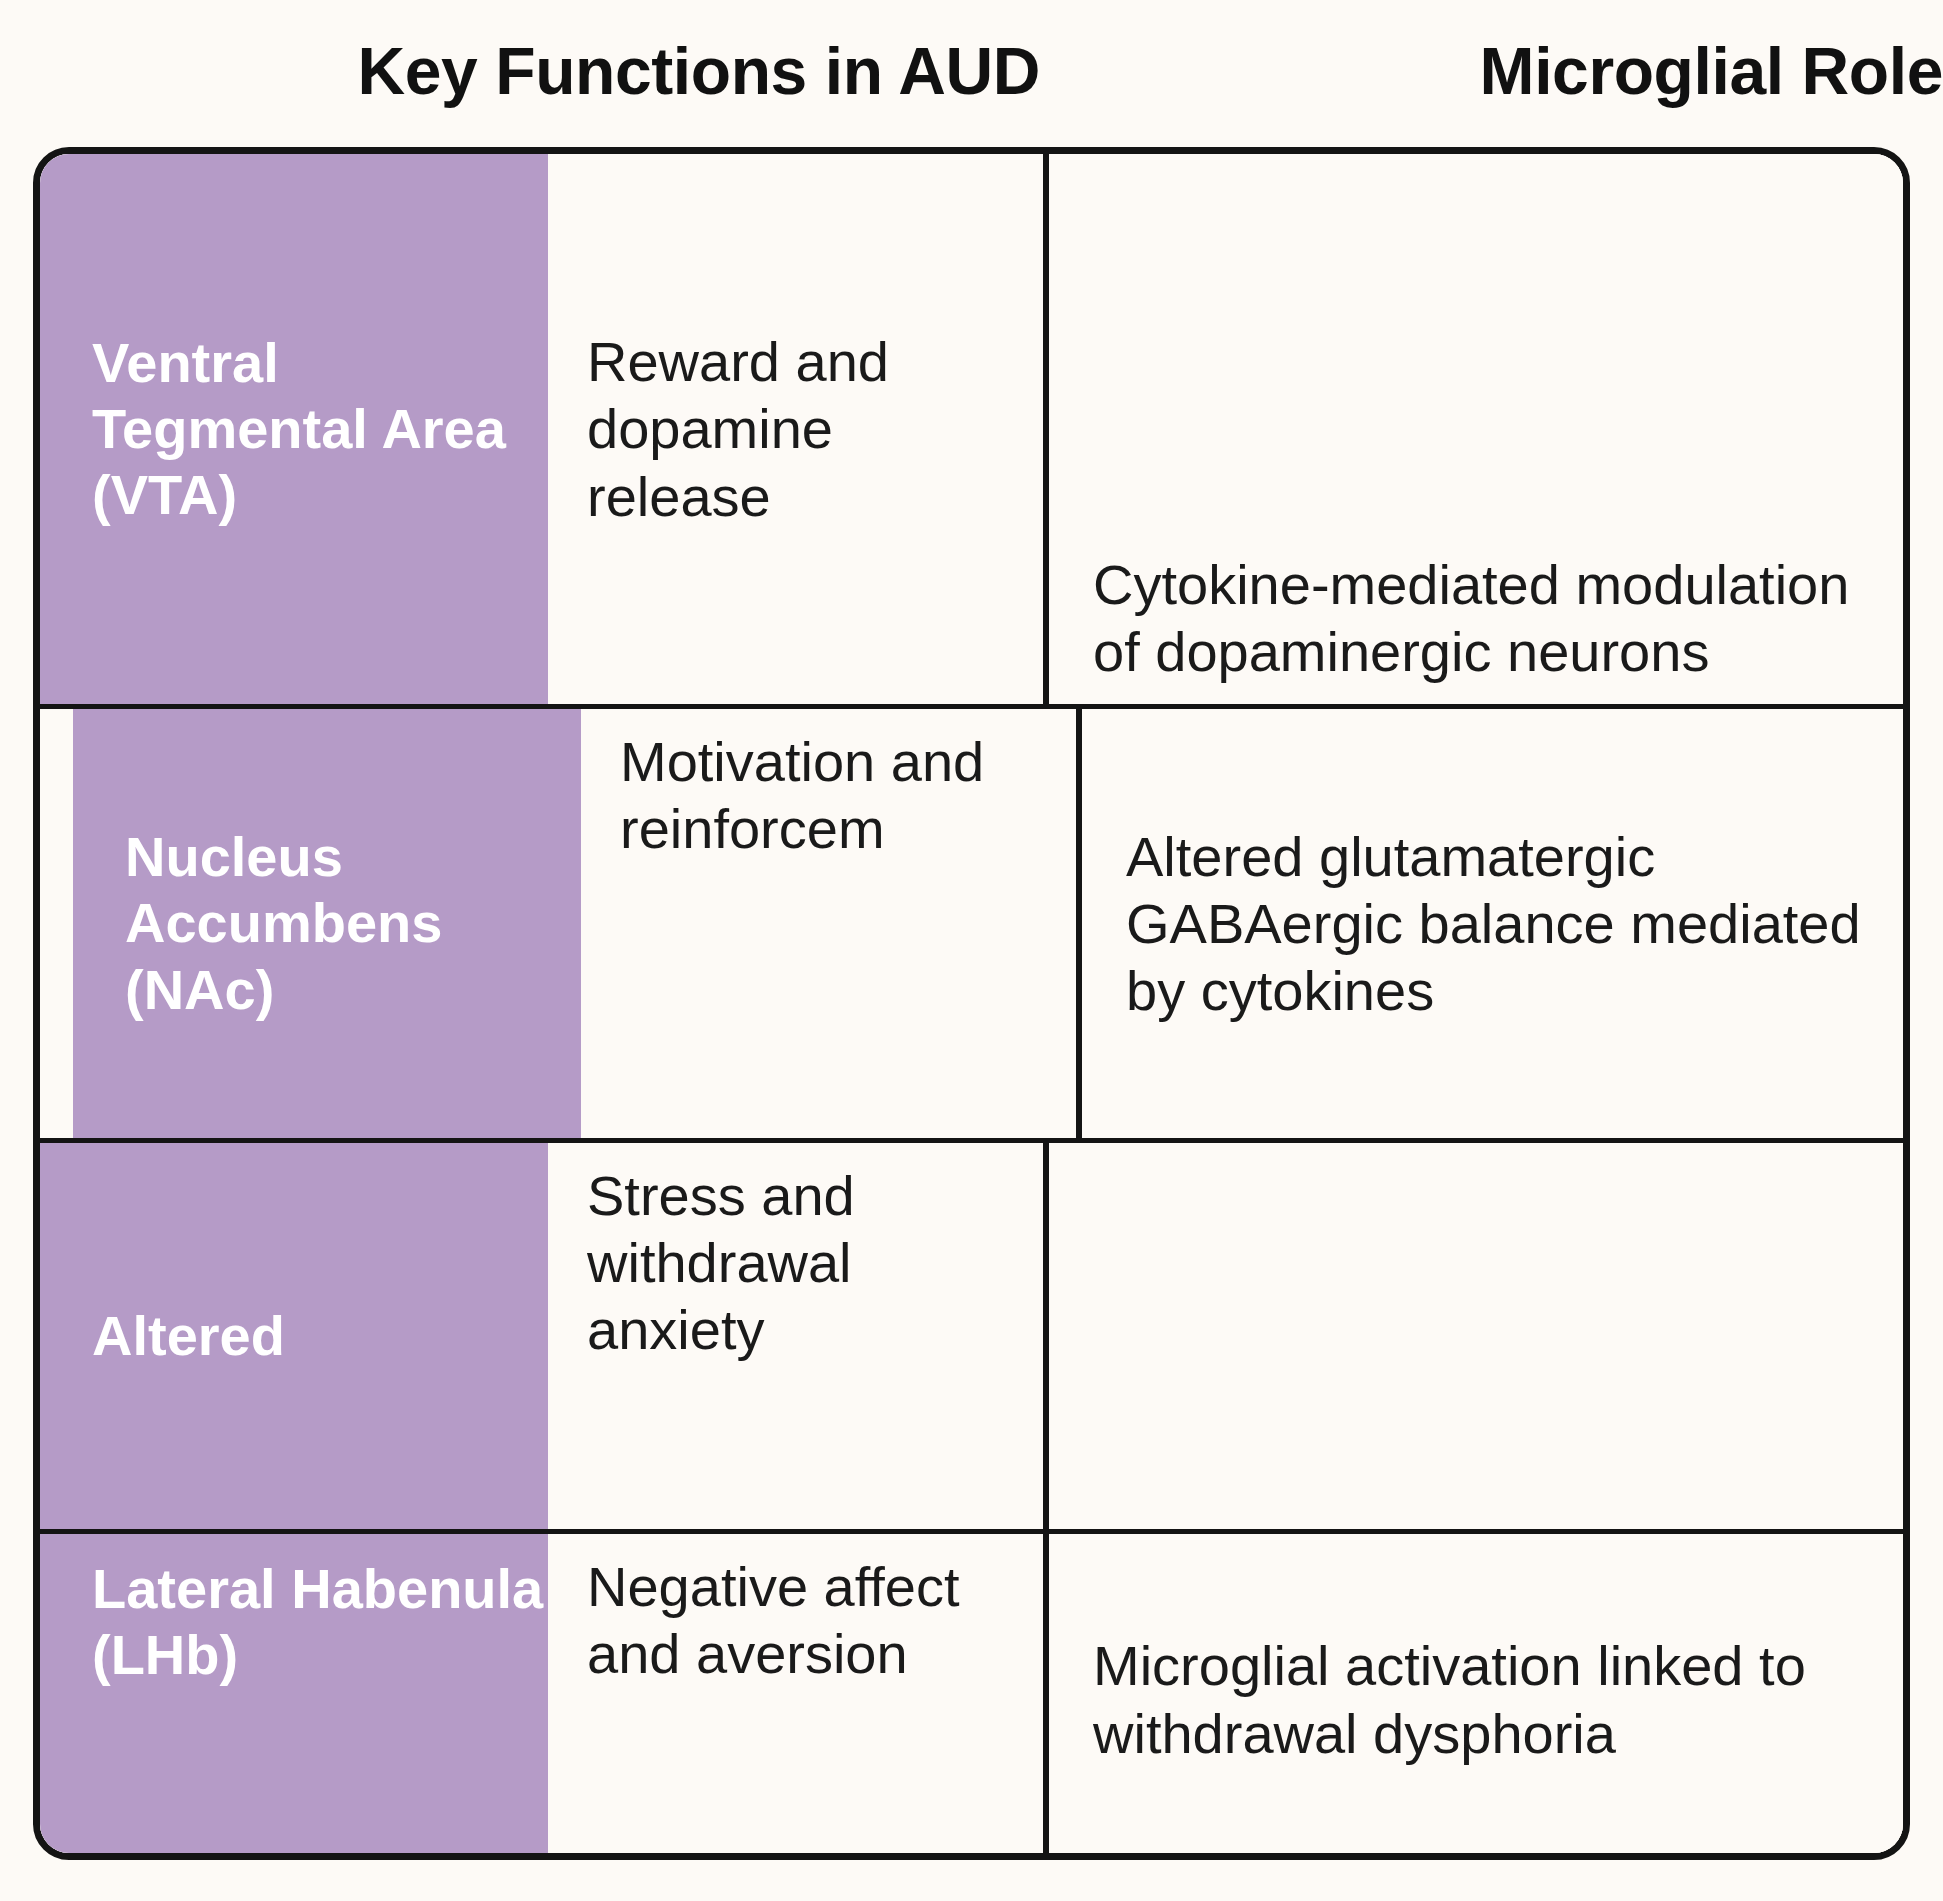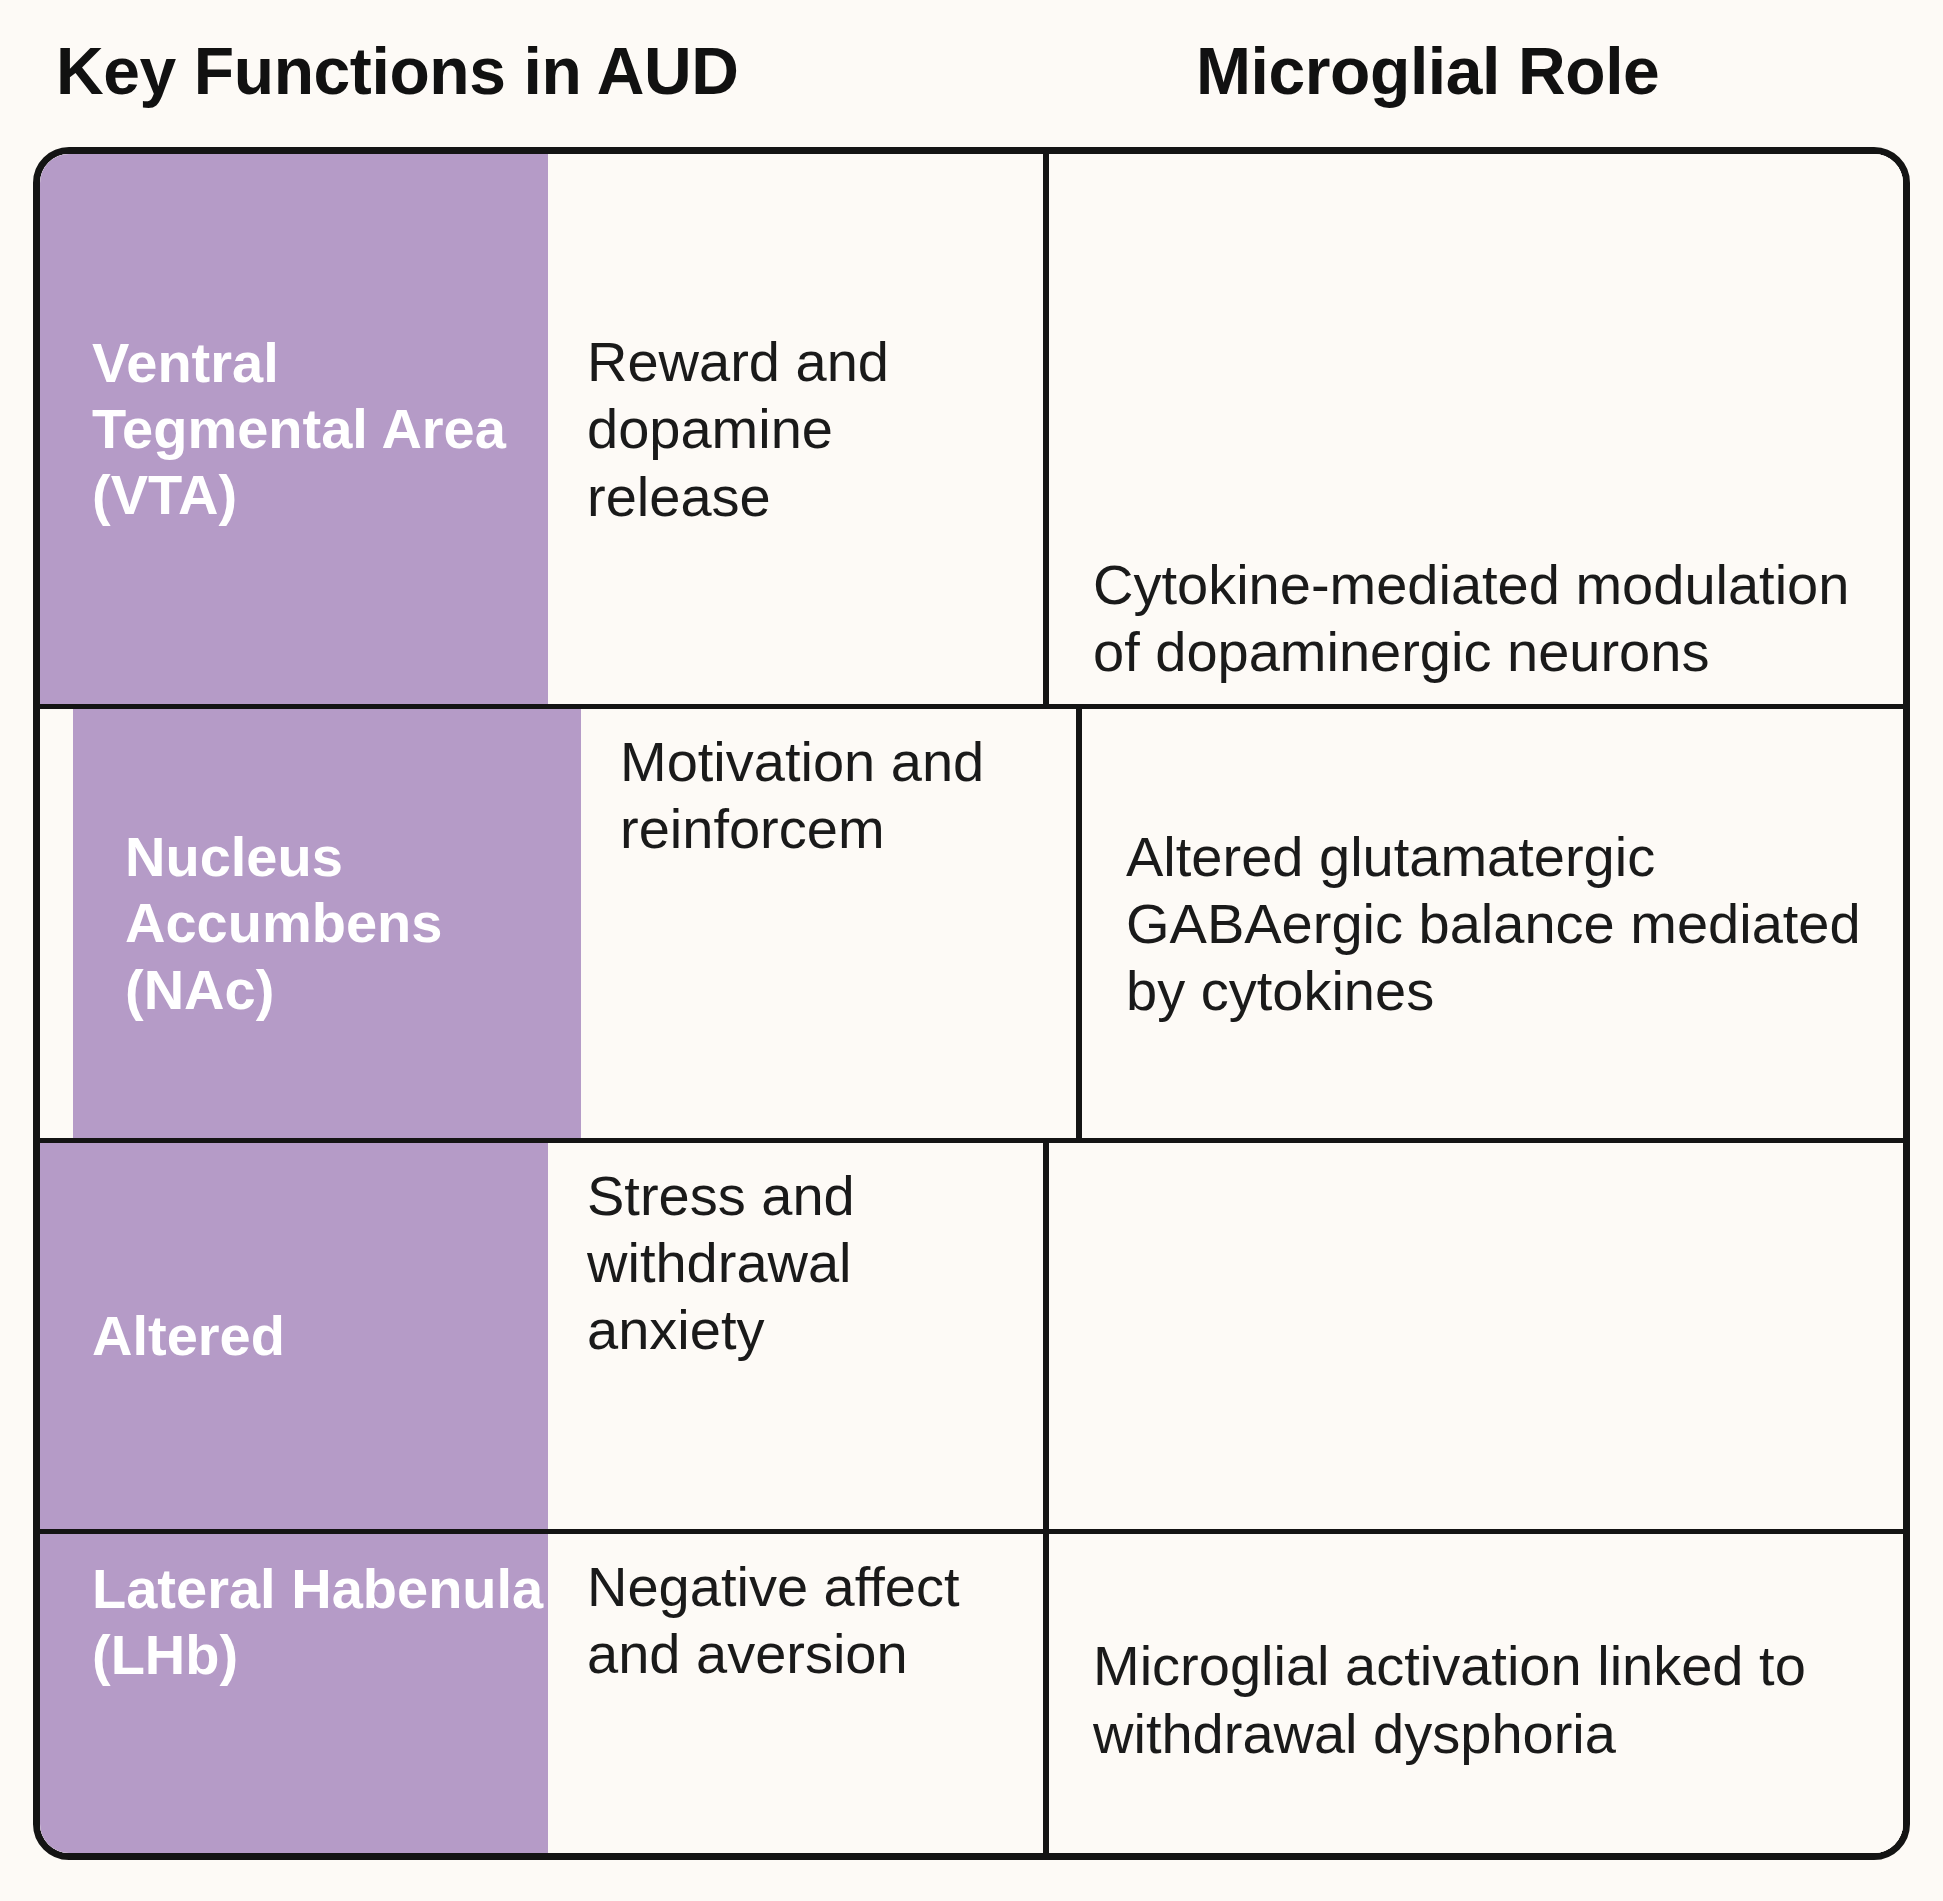--- a/index.html
+++ b/index.html
@@ -37,27 +37,27 @@
     color: #111111;
     font-size: 66px;
     line-height: 1.0;
     letter-spacing: -0.4px;
     white-space: nowrap;
   }
   .header-left {
     width: 1040px;
     padding-left: 56px;
     box-sizing: border-box;
-    text-align: left;
+    text-align: right;
   }
   .header-right {
     width: 903px;
     padding-left: 156px;
     box-sizing: border-box;
-    text-align: left;
+    text-align: right;
   }
 
   
   .table-wrap {
     position: absolute;
     left: 33px;
     top: 147px;
     width: 1877px;
     height: 1713px;
     border: 7px solid #141414;

